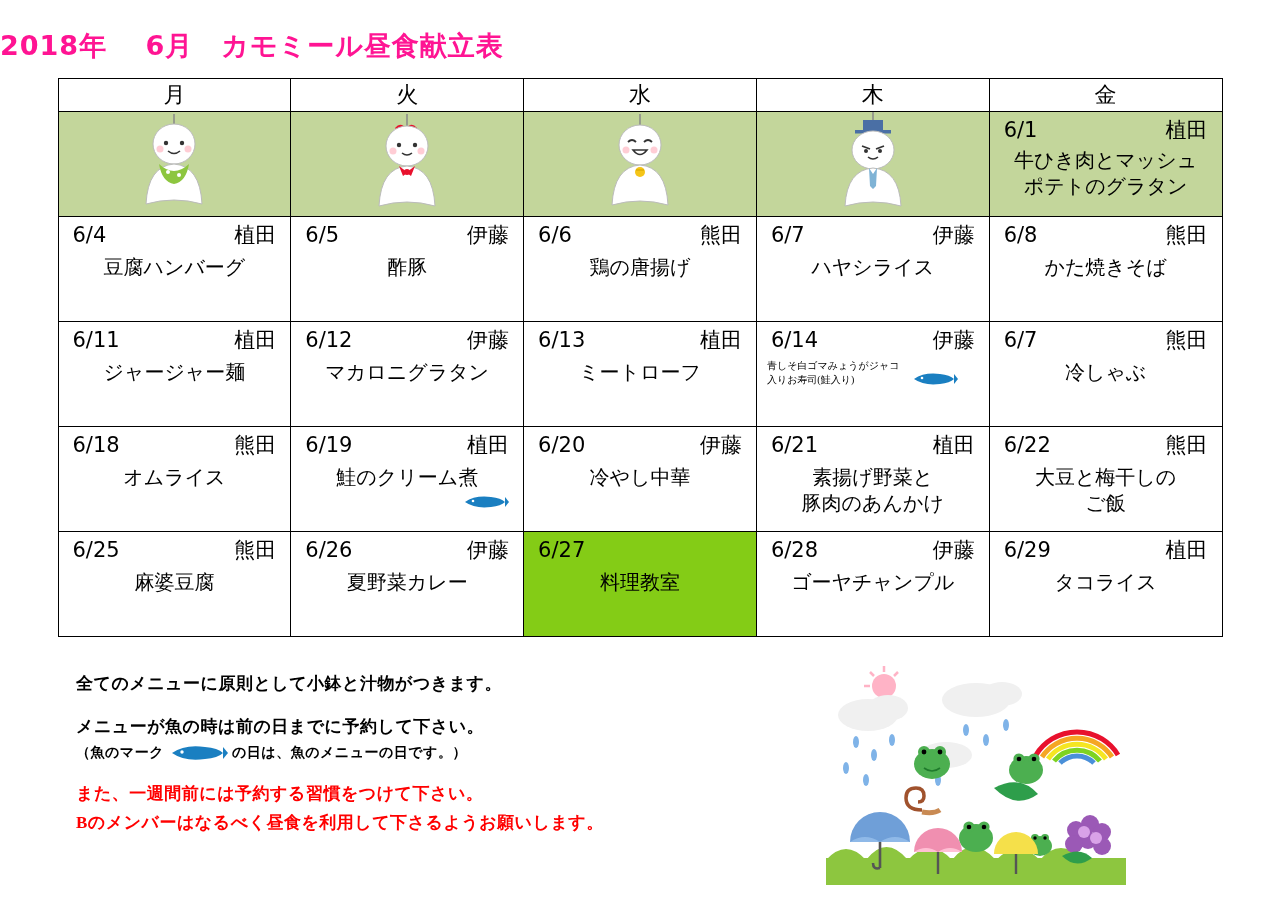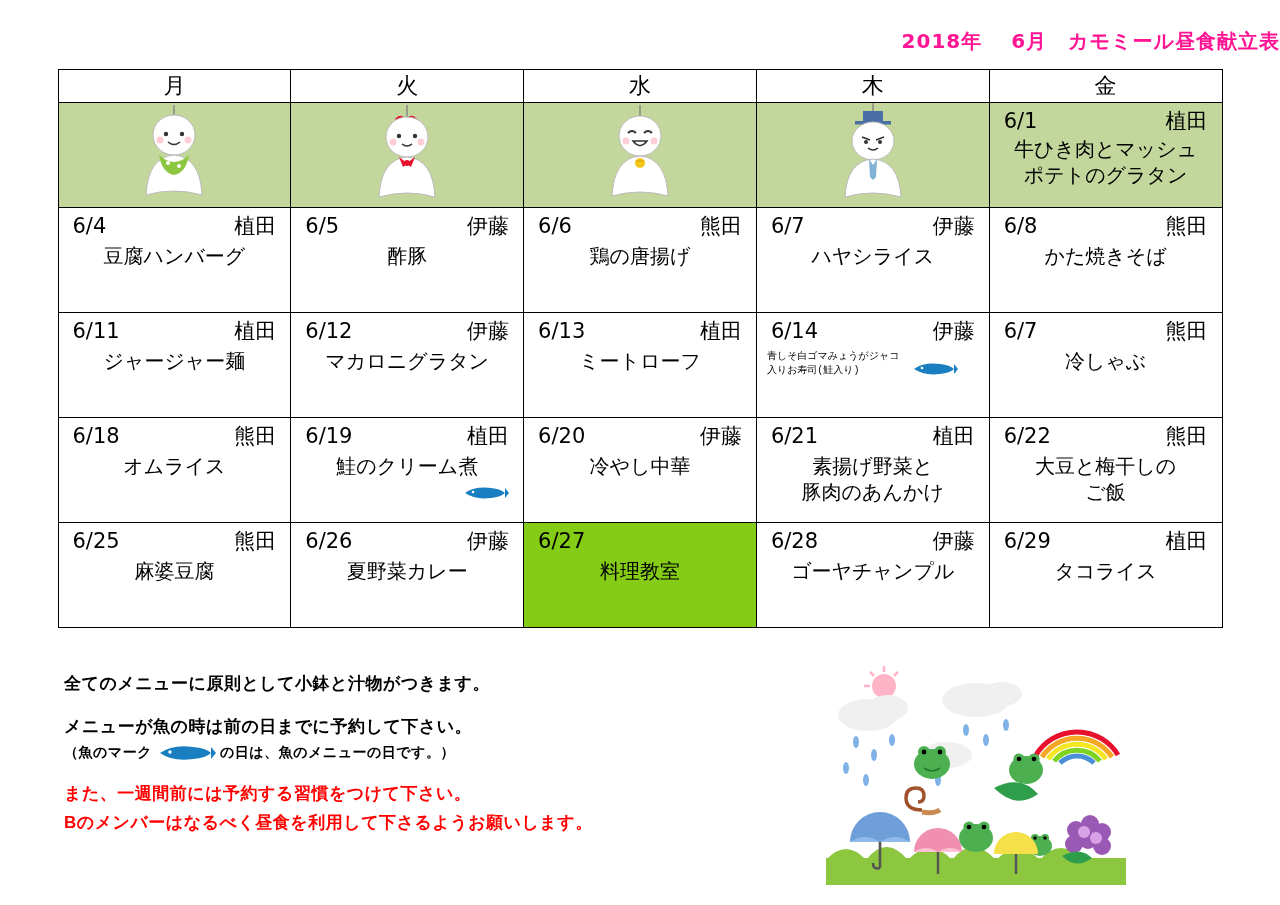--- a/index.html
+++ b/index.html
@@ -10,24 +10,24 @@
     width: 1280px;
     height: 905px;
     background: #ffffff;
     font-family: "Liberation Sans", sans-serif;
     color: #000000;
     position: relative;
     overflow: hidden;
   }
 
   .page-title {
-    text-align: right;
+    text-align: left;
     color: #ff1493;
     font-weight: bold;
-    font-size: 20px;
+    font-size: 27px;
     letter-spacing: 1px;
     margin-top: 28px;
     margin-bottom: 14px;
     font-family: "DejaVu Sans", sans-serif;
   }
 
   table.menu-table {
     border-collapse: collapse;
     margin: 0 auto;
     width: 1165px;
@@ -64,21 +64,21 @@
     line-height: 1.25;
   }
   .cell-date { white-space: nowrap; }
   .cell-staff { white-space: nowrap; }
 
   .cell-menu {
     text-align: center;
     font-size: 20px;
     line-height: 1.3;
     padding: 6px 6px 0 6px;
-    font-family: Liberation Mono, monospace;
+    font-family: Liberation Serif, serif;
   }
   .cell-menu.small {
     font-size: 10px;
     line-height: 1.35;
     text-align: left;
     padding-left: 10px;
   }
   .cell.first-row .cell-menu { padding-top: 4px; }
 
   .fish {
@@ -98,24 +98,24 @@
   
   .doll-wrap {
     display: flex;
     align-items: flex-start;
     justify-content: center;
     height: 100%;
   }
 
   .notes {
     position: absolute;
-    left: 64px;
+    left: 76px;
     top: 672px;
     width: 740px;
-    font-family: Liberation Sans, sans-serif;
+    font-family: Liberation Serif, serif;
   }
   .note-line {
     font-size: 17px;
     font-weight: bold;
     margin-bottom: 6px;
     letter-spacing: 0.5px;
   }
   .note-gap { height: 14px; }
   .note-line.red { color: #ff0000; }
   .note-sub { font-size: 14px; font-weight: bold; }

